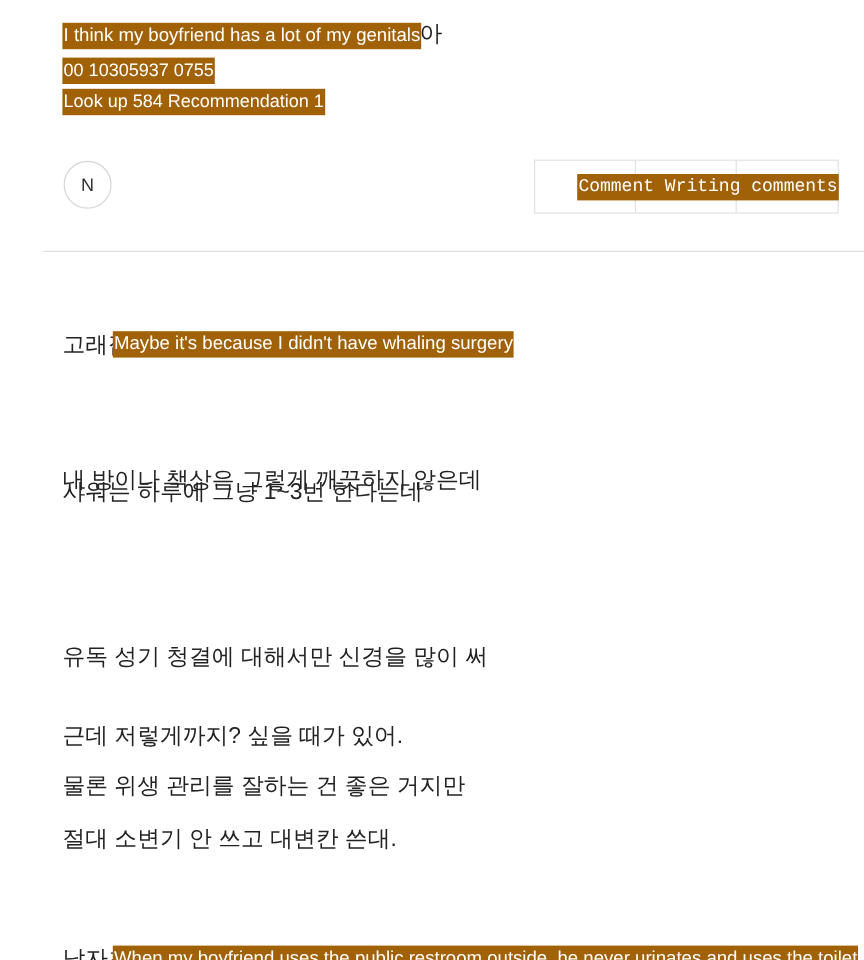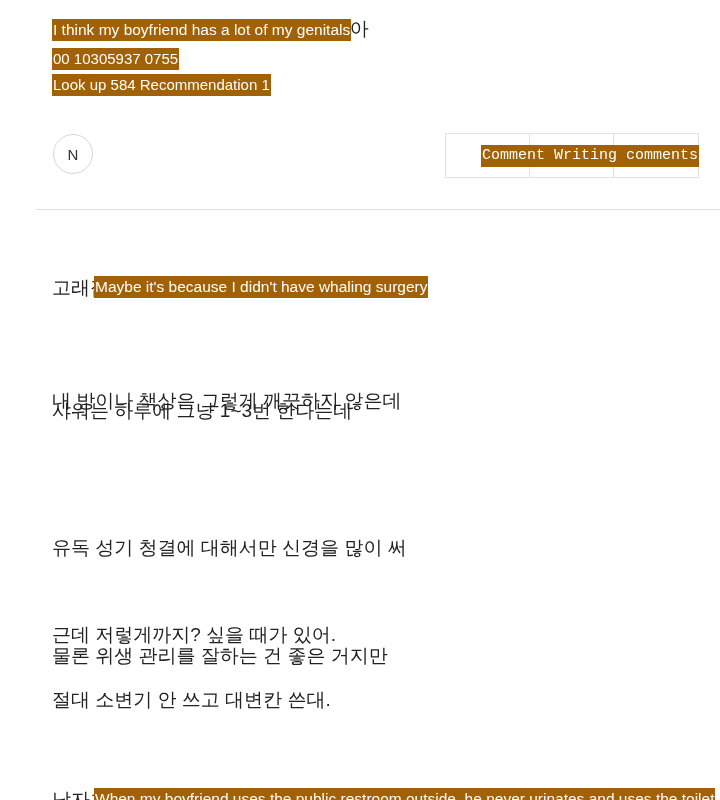--- a/index.html
+++ b/index.html
@@ -206,21 +206,21 @@
   <div class="ko-line">샤워는 하루에 그냥 1~3번 한다는데</div>
 </div>
 
 <div class="body-block blk" style="top:478px;">
   <div class="ko-line">유독 성기 청결에 대해서만 신경을 많이 써</div>
 </div>
 
 <div class="body-block blk" style="top:558px;">
   <div class="ko-line">물론 위생 관리를 잘하는 건 좋은 거지만</div>
 </div>
-<div class="body-block" style="top:621px;">
+<div class="body-block" style="top:600px;">
   <div class="ko-line">근데 저렇게까지? 싶을 때가 있어.</div>
 </div>
 
 <div class="body-block blk" style="top:674px;">
   <div class="ko-line">남자친구가 밖에서 공중화장실 이용할 때</div>
   <div class="overlay-text en-overlay">When my boyfriend uses the public restroom outside, he never urinates and uses the toilet</div>
 </div>
 <div class="body-block" style="top:686px;">
   <div class="ko-line">절대 소변기 안 쓰고 대변칸 쓴대.</div>
 </div>

